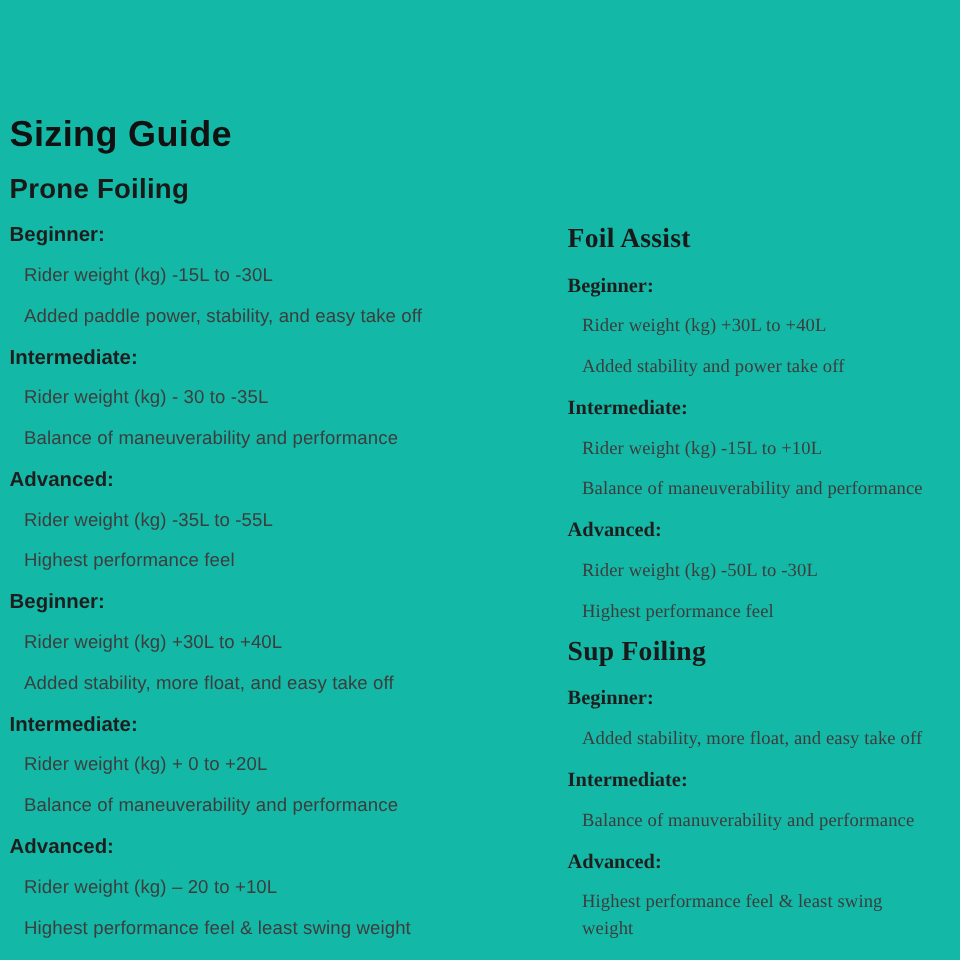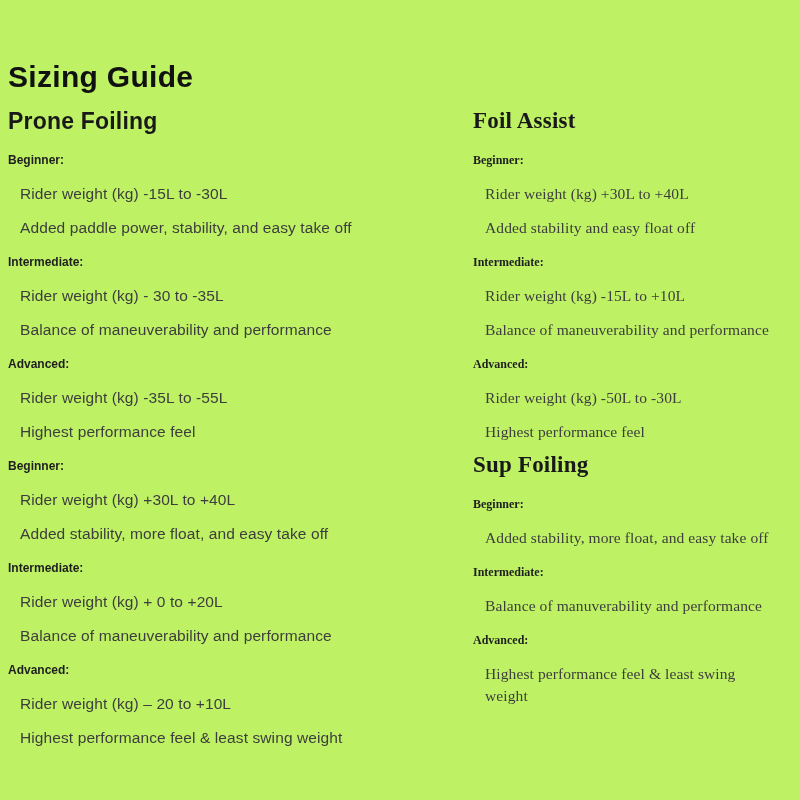--- a/index.html
+++ b/index.html
@@ -12,34 +12,34 @@
     height: 800px;
     overflow: hidden;
     font-family: "Liberation Sans", "DejaVu Sans", sans-serif;
     -webkit-font-smoothing: antialiased;
   }
   .page {
     position: relative;
     width: 800px;
     height: 800px;
     box-sizing: border-box;
-    padding: 61px 18px 0 8px;
-    background: #bef264;
+    padding: 97px 18px 0 8px;
+    background: #14b8a6;
   }
   .title {
     margin: 0 0 14px 0;
     font-size: 30px;
     line-height: 32px;
     font-weight: 800;
     letter-spacing: 0.3px;
     color: #111111;
   }
   .columns {
     display: flex;
-    align-items: flex-start;
+    align-items: flex-end;
   }
   .col-left {
     width: 465px;
     flex: 0 0 465px;
   }
   .col-right {
     flex: 1 1 auto;
     min-width: 0;
     font-family: Liberation Serif, serif;
   }
@@ -52,21 +52,21 @@
     color: #191919;
   }
   .section + .section .section-heading {
     margin-top: -4px;
   }
   .level {
     margin: 0 0 9px 0;
   }
   .level-label {
     margin: 0;
-    font-size: 12px;
+    font-size: 17px;
     line-height: 22px;
     font-weight: 700;
     color: #1e1e1e;
   }
   .level-line {
     margin: 12px;
     font-size: 15.5px;
     line-height: 22px;
     font-weight: 400;
     letter-spacing: 0.1px;
@@ -132,21 +132,21 @@
     </div>
 
     <div class="col-right">
 
       <section class="section">
         <h2 class="section-heading">Foil Assist</h2>
 
         <div class="level">
           <p class="level-label">Beginner:</p>
           <p class="level-line">Rider weight (kg) +30L to +40L</p>
-          <p class="level-line">Added stability and easy float off</p>
+          <p class="level-line">Added stability and power take off</p>
         </div>
 
         <div class="level">
           <p class="level-label">Intermediate:</p>
           <p class="level-line">Rider weight (kg) -15L to +10L</p>
           <p class="level-line">Balance of maneuverability and performance</p>
         </div>
 
         <div class="level">
           <p class="level-label">Advanced:</p>

